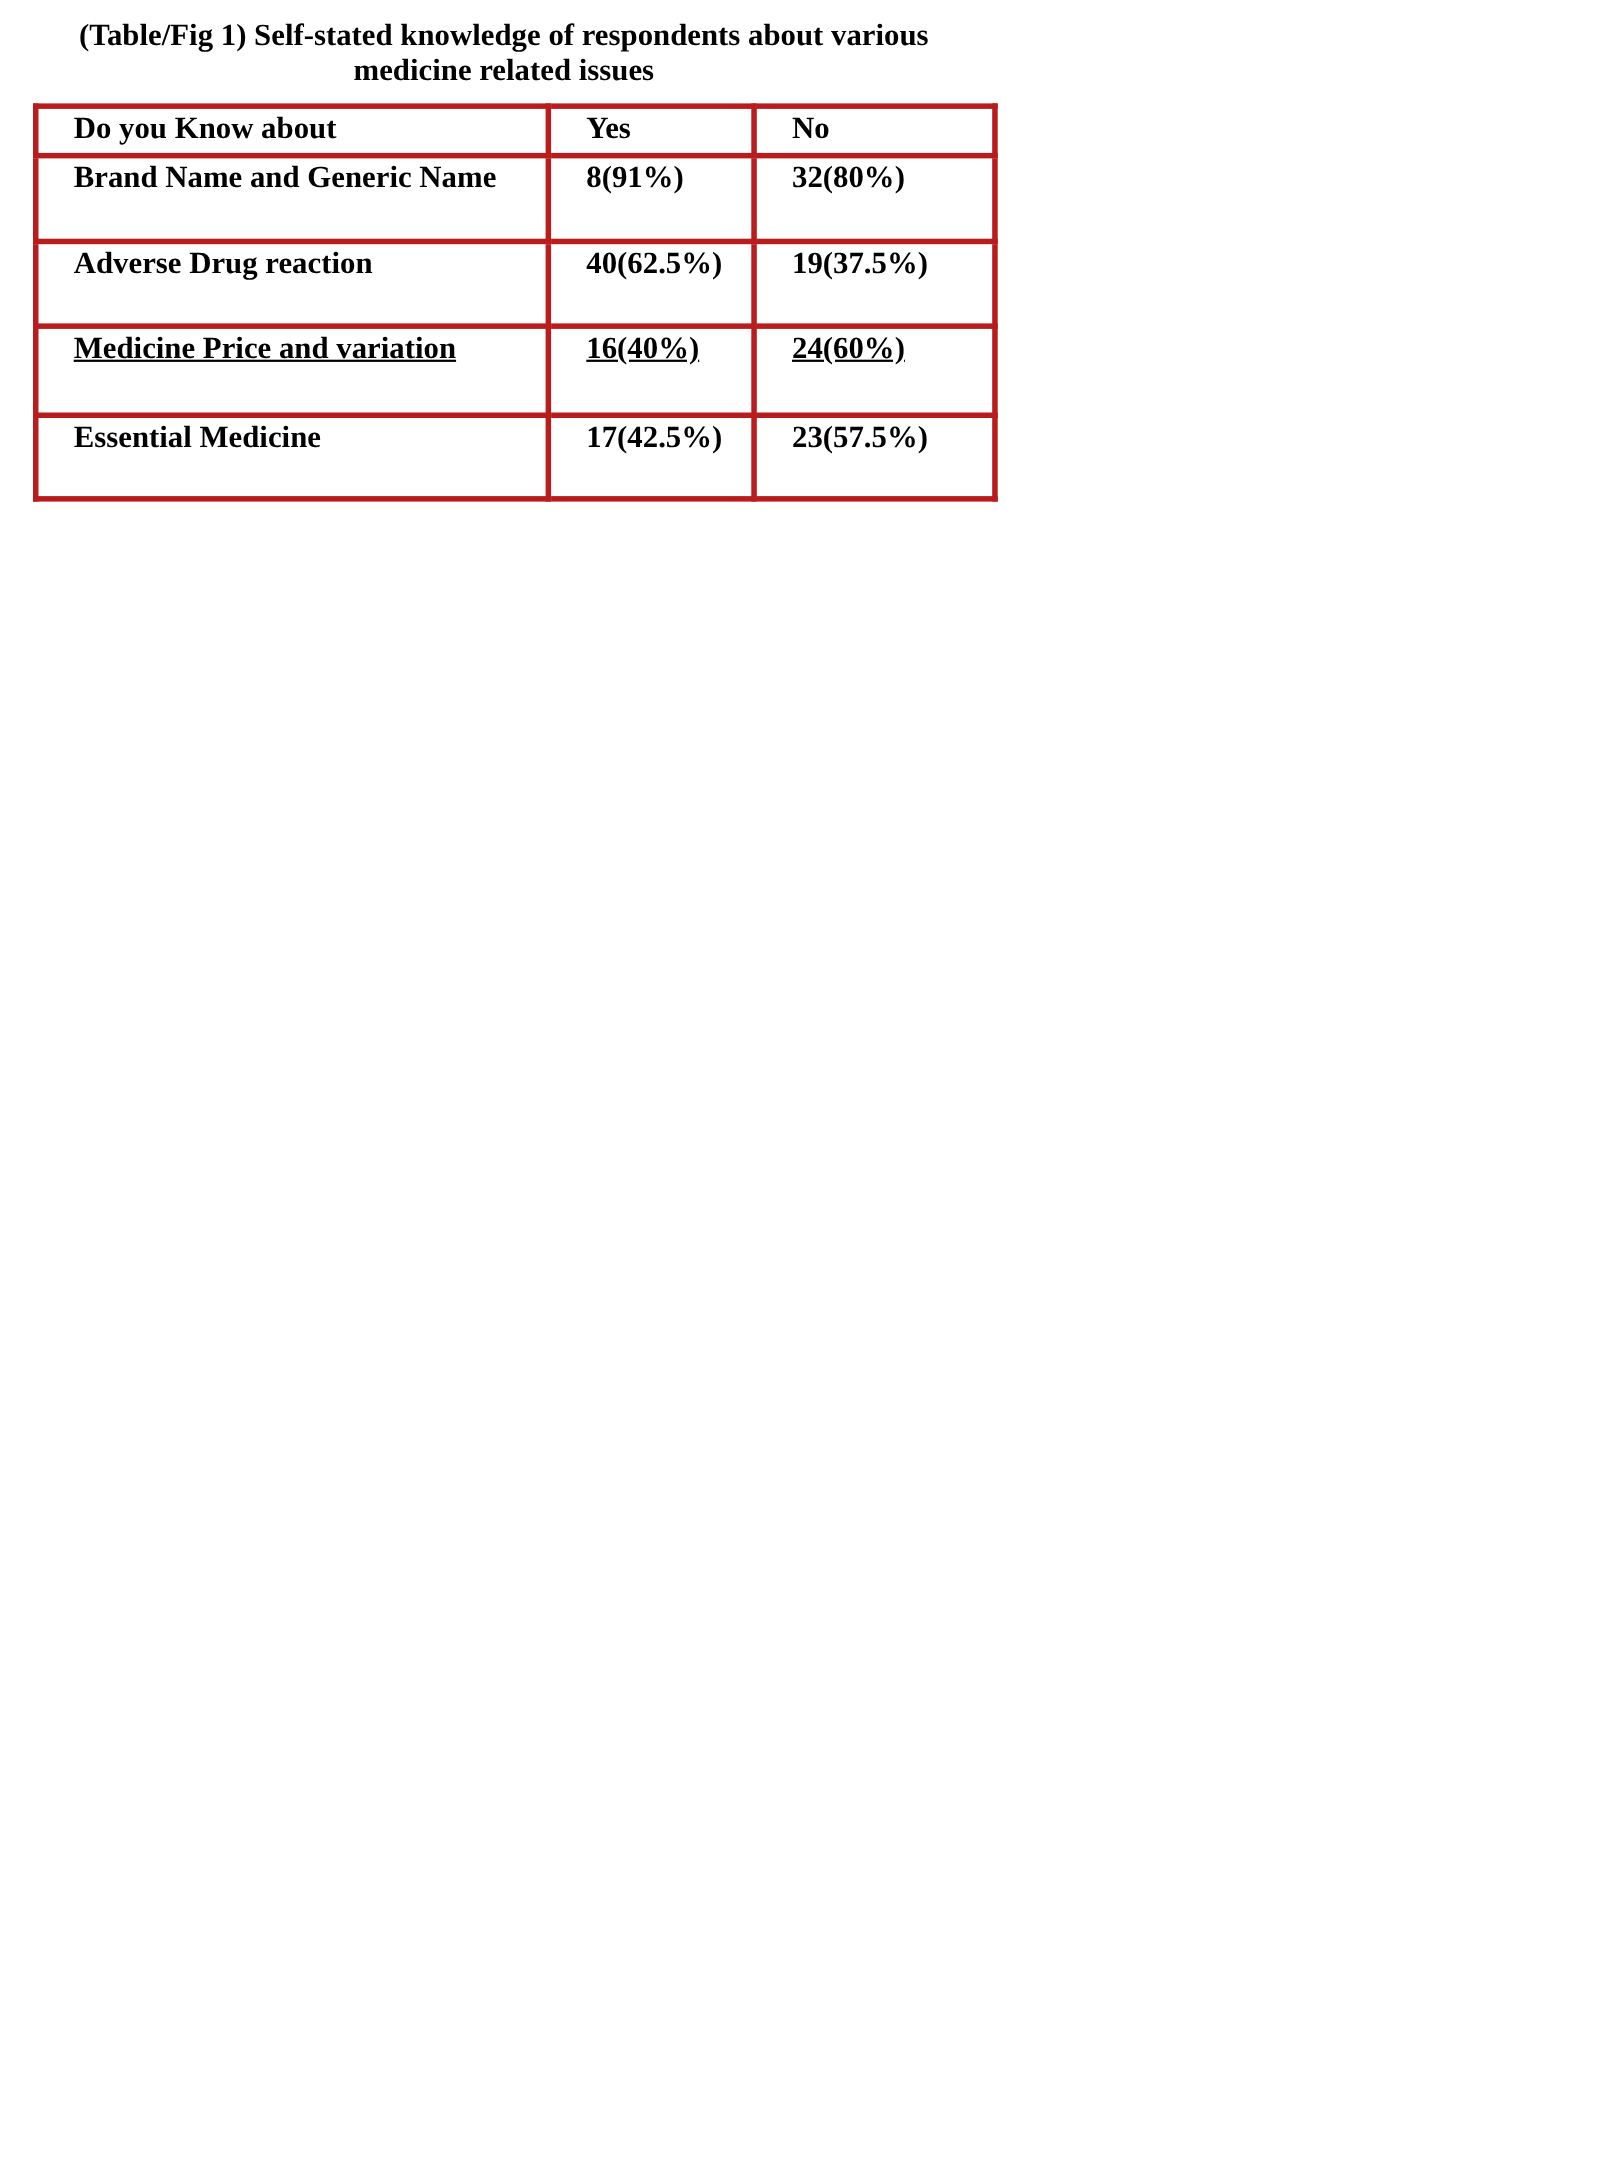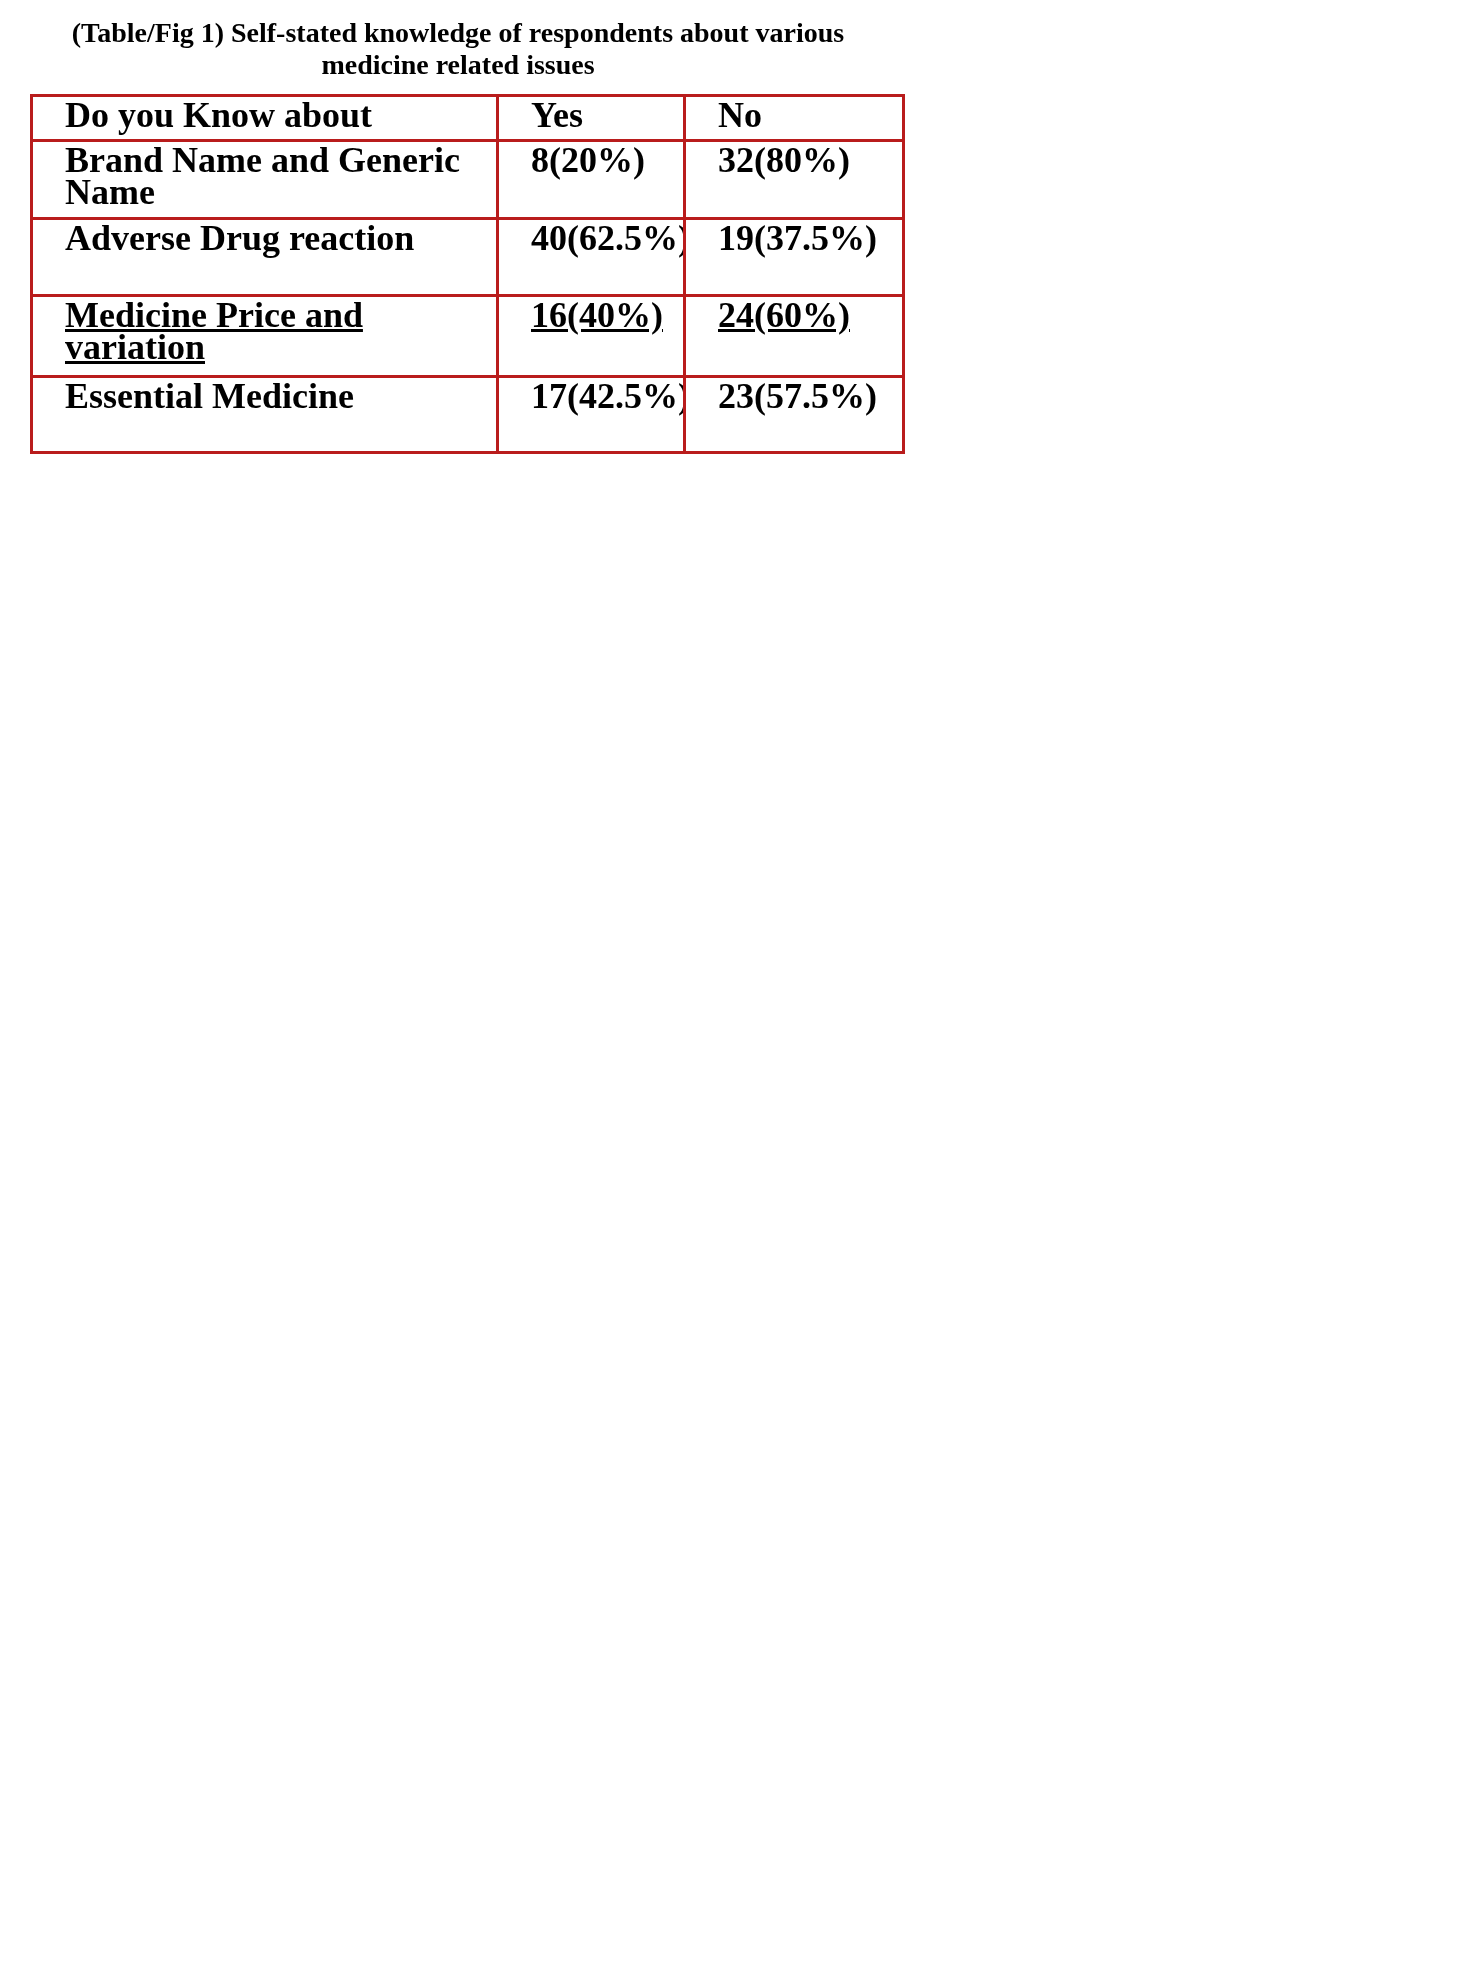--- a/index.html
+++ b/index.html
@@ -30,25 +30,25 @@
     border-collapse: collapse;
     table-layout: fixed;
     width: 872px;
     background: #ffffff;
   }
   table.knowledge-table col.c-question { width: 466px; }
   table.knowledge-table col.c-yes      { width: 187px; }
   table.knowledge-table col.c-no       { width: 219px; }
   table.knowledge-table th,
   table.knowledge-table td {
-    border: 3px solid #b91c1c;
+    border: 5px solid #b91c1c;
     vertical-align: top;
     text-align: left;
     font-weight: bold;
-    font-size: 36px;
+    font-size: 28px;
     line-height: 32px;
     padding: 2px 24px 0 32px;
     overflow: hidden;
   }
   tr.hdr  { height: 45px; }
   tr.r1   { height: 78px; }
   tr.r2   { height: 77px; }
   tr.r3   { height: 81px; text-decoration: underline; }
   tr.r4   { height: 44px; }
   tr.r5   { height: 76px; }
@@ -73,21 +73,21 @@
     <thead>
       <tr class="hdr">
         <th>Do you Know about</th>
         <th>Yes</th>
         <th>No</th>
       </tr>
     </thead>
     <tbody>
       <tr class="r1">
         <td>Brand Name and Generic Name</td>
-        <td>8(20%)</td>
+        <td>8(91%)</td>
         <td>32(80%)</td>
       </tr>
       <tr class="r2">
         <td>Adverse Drug reaction</td>
         <td>40(62.5%)</td>
         <td>19(37.5%)</td>
       </tr>
       <tr class="r3">
         <td>Medicine Price and variation</td>
         <td>16(40%)</td>

